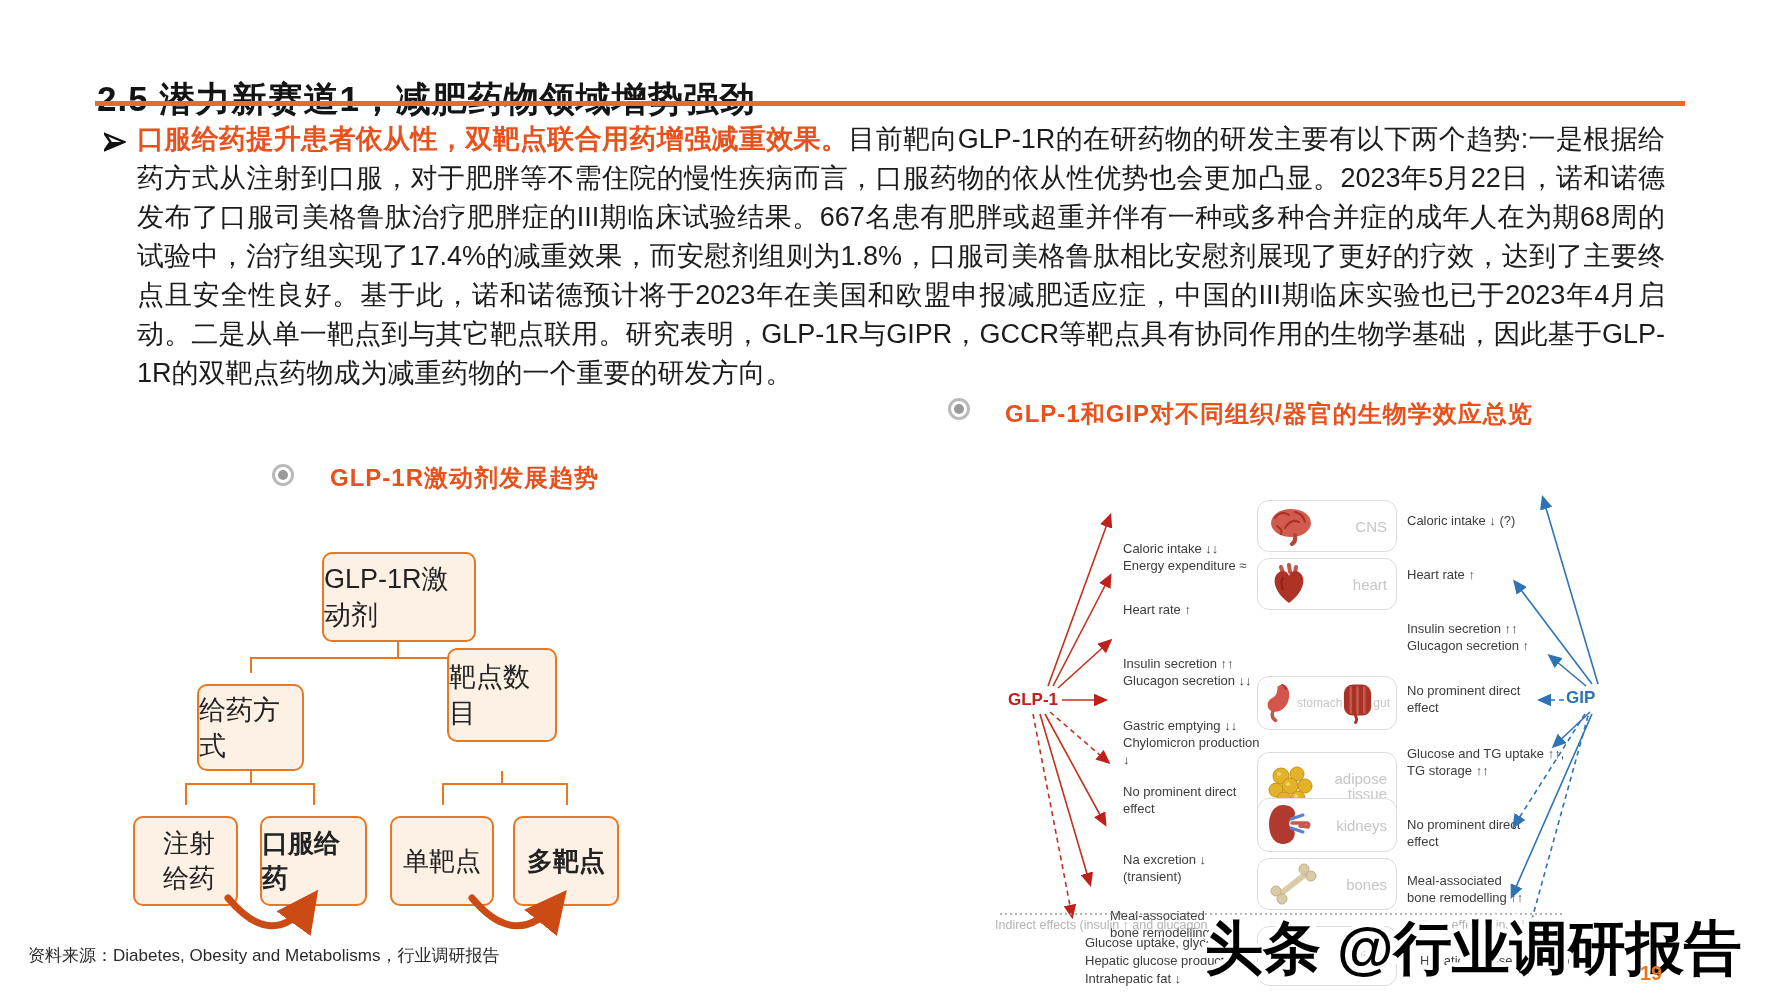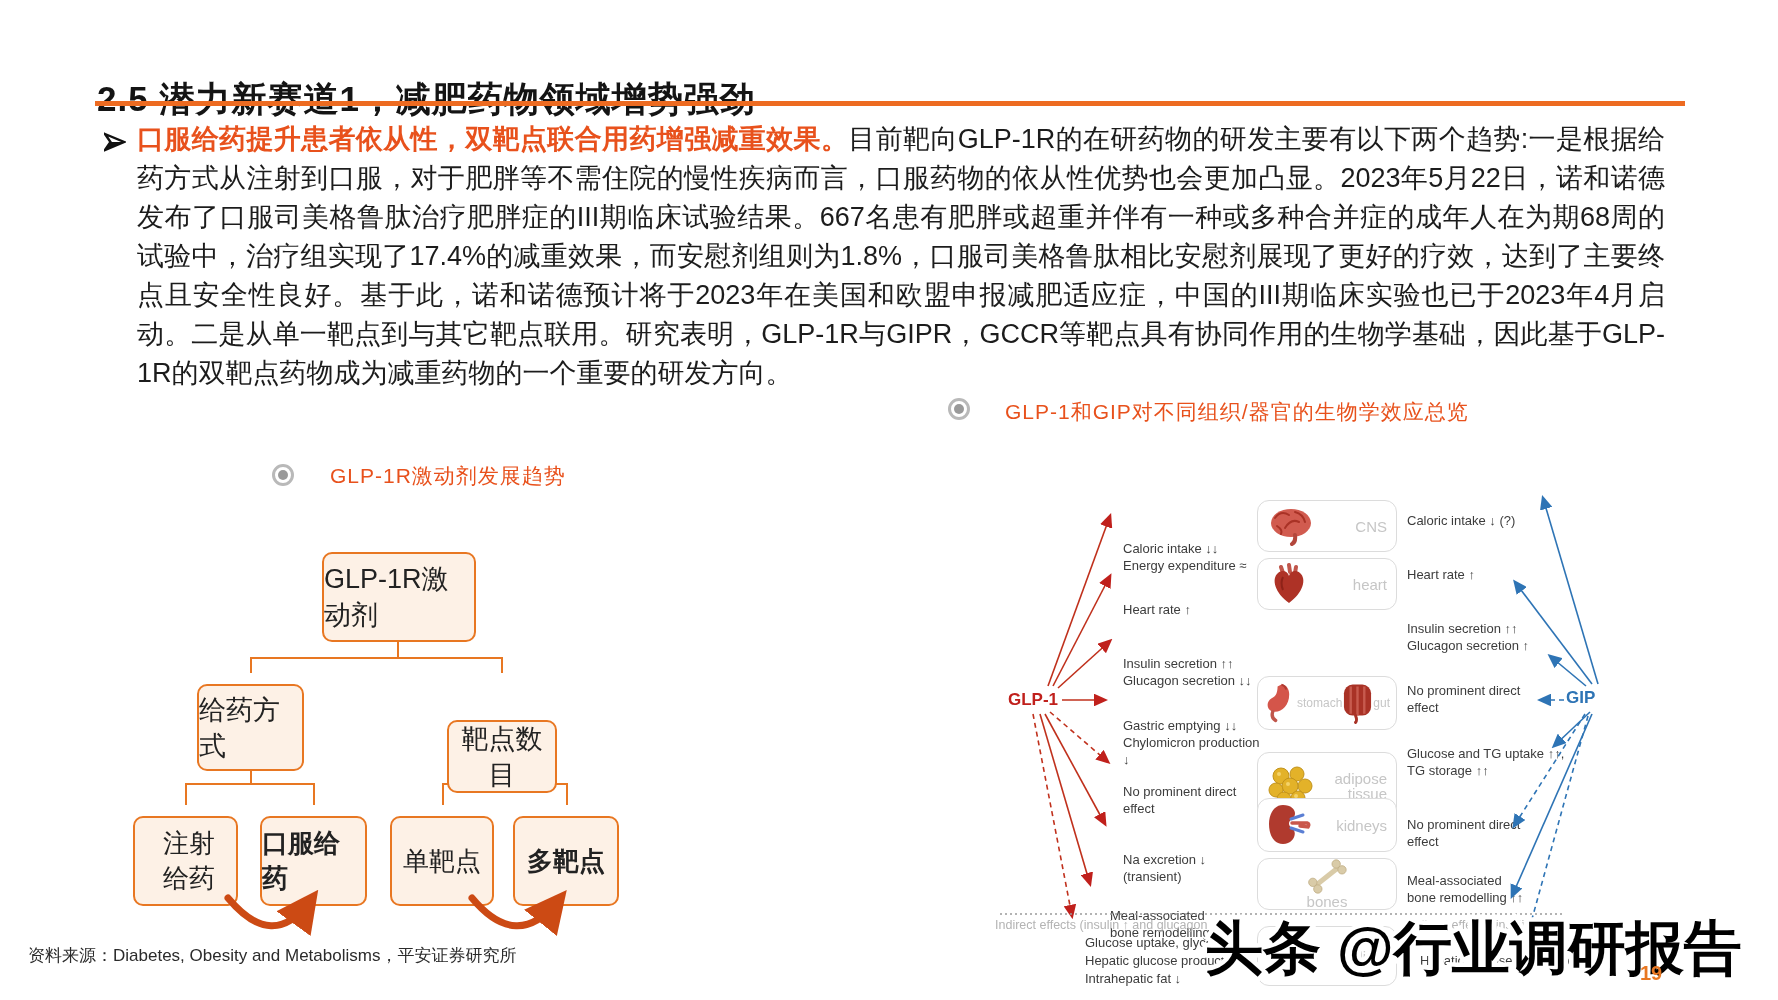--- a/index.html
+++ b/index.html
@@ -10,21 +10,21 @@
   #rule{position:absolute;left:95px;top:101px;width:1590px;height:5px;background:#ED6B21;}
   
   #bullet{position:absolute;left:104px;top:131px;}
   #para{position:absolute;left:137px;top:120px;width:1528px;font-size:27px;line-height:39px;
         text-align:justify;color:#1c1c1c;}
   #para .hl{color:#E8511C;font-weight:bold;}
   
   .radio{position:absolute;width:22px;height:22px;border-radius:50%;border:3px solid #b9b9b9;
          box-sizing:border-box;background:#fff;}
   .radio::after{content:"";position:absolute;left:3px;top:3px;width:10px;height:10px;border-radius:50%;background:#9a9a9a;}
-  .sec-title{position:absolute;font-size:21px;font-weight:normal;color:#E8511C;letter-spacing:1px;text-align:center;}
+  .sec-title{position:absolute;font-size:24px;font-weight:bold;color:#E8511C;letter-spacing:1px;text-align:center;}
   
   .tbox{position:absolute;background:#FDF1E6;border:2px solid #E87722;border-radius:10px;
         display:flex;align-items:center;justify-content:center;font-size:27px;color:#222;box-sizing:border-box;}
   .tbox::before{content:"";position:absolute;left:-14px;top:-14px;width:100%;height:100%;
         background:#F08138;border-radius:10px;z-index:-1;}
   .tbold{font-weight:bold;}
   .conn{position:absolute;background:#E87722;}
   
   .r-left,.r-right{position:absolute;font-size:13px;line-height:17px;color:#3c3c3c;white-space:pre-line;}
   .r-left{width:138px;margin-top:35px;}
@@ -69,21 +69,21 @@
   <div class="conn" style="left:185px;top:783px;width:130px;height:2px;"></div>
   <div class="conn" style="left:185px;top:783px;width:2px;height:22px;"></div>
   <div class="conn" style="left:313px;top:783px;width:2px;height:22px;"></div>
   <div class="conn" style="left:501px;top:771px;width:2px;height:13px;"></div>
   <div class="conn" style="left:442px;top:783px;width:126px;height:2px;"></div>
   <div class="conn" style="left:442px;top:783px;width:2px;height:22px;"></div>
   <div class="conn" style="left:566px;top:783px;width:2px;height:22px;"></div>
 
   <div class="tbox" style="left:322px;top:552px;width:154px;height:90px;">GLP-1R激动剂</div>
   <div class="tbox" style="left:197px;top:684px;width:107px;height:87px;">给药方式</div>
-  <div class="tbox" style="left:447px;top:720px;width:110px;height:73px;text-align:center;">靶点数目</div>
+  <div class="tbox" style="left:447px;top:648px;width:110px;height:94px;">靶点数目</div>
   <div class="tbox" style="left:133px;top:816px;width:105px;height:90px;font-size:26px;padding-left:28px;">注射给药</div>
   <div class="tbox tbold" style="left:260px;top:816px;width:107px;height:90px;font-size:26px;">口服给药</div>
   <div class="tbox" style="left:390px;top:816px;width:104px;height:90px;font-size:26px;">单靶点</div>
   <div class="tbox tbold" style="left:513px;top:816px;width:106px;height:90px;font-size:26px;">多靶点</div>
 
   <div class="radio" style="left:948px;top:398px;"></div>
   <div class="sec-title" style="left:1005px;top:398px;">GLP-1和GIP对不同组织/器官的生物学效应总览</div>
 
   <div class="hormone" id="glp1-label" style="left:1008px;top:690px;">GLP-1</div>
   <div class="hormone" id="gip-label" style="left:1566px;top:688px;">GIP</div>
@@ -168,21 +168,21 @@
       <path d="M24 17 L36 13 M24 26 L36 30" stroke="#5B7FD4" stroke-width="3" stroke-linecap="round"></path>
       <path d="M25 21 L40 21 Q43 22 41 25 L33 24" stroke="#C9574B" stroke-width="3.5" fill="none" stroke-linecap="round"></path>
     </svg>
     <span class="olabel">kidneys</span>
   </div>
   <div class="r-right" style="left:1407px;top:816px;">No prominent direct
 effect</div>
 
   <div class="r-left" style="left:1110px;top:872px;">Meal-associated
 bone remodelling ↑</div>
-  <div class="card" style="top:858px;height:52px;flex-direction:column;">
+  <div class="card" style="top:858px;height:52px;">
     <svg width="52" height="42" viewBox="0 0 52 42">
       <line x1="12" y1="32" x2="40" y2="10" stroke="#D9CBA8" stroke-width="6"></line>
       <g fill="#D9CBA8" stroke="#C0AE85" stroke-width="1">
         <circle cx="9" cy="28" r="5"></circle>
           <circle cx="15" cy="36" r="5"></circle>
         <circle cx="37" cy="6" r="5"></circle>
           <circle cx="44" cy="13" r="5"></circle>
       </g>
     </svg>
     <span class="olabel">bones</span>
@@ -247,15 +247,15 @@
       <line x1="1588" y1="716" x2="1524" y2="948" stroke-dasharray="5 4" marker-end="url(#mb)"></line>
     </g>
 
     <line x1="1000" y1="914" x2="1562" y2="914" stroke="#9a9a9a" stroke-width="1.6" stroke-dasharray="2 3"></line>
   </svg>
 
   <svg id="watermark" width="620" height="100" viewBox="0 0 620 100">
     <text x="55" y="68" font-size="58" font-weight="bold" fill="#000" stroke="#fff" stroke-width="9" paint-order="stroke">头条 @行业调研报告</text>
   </svg>
 
-  <div id="source">资料来源：Diabetes, Obesity and Metabolisms，平安证券研究所</div>
+  <div id="source">资料来源：Diabetes, Obesity and Metabolisms，行业调研报告</div>
   <div id="pagenum">19</div>
 </div>
 
 </body></html>

